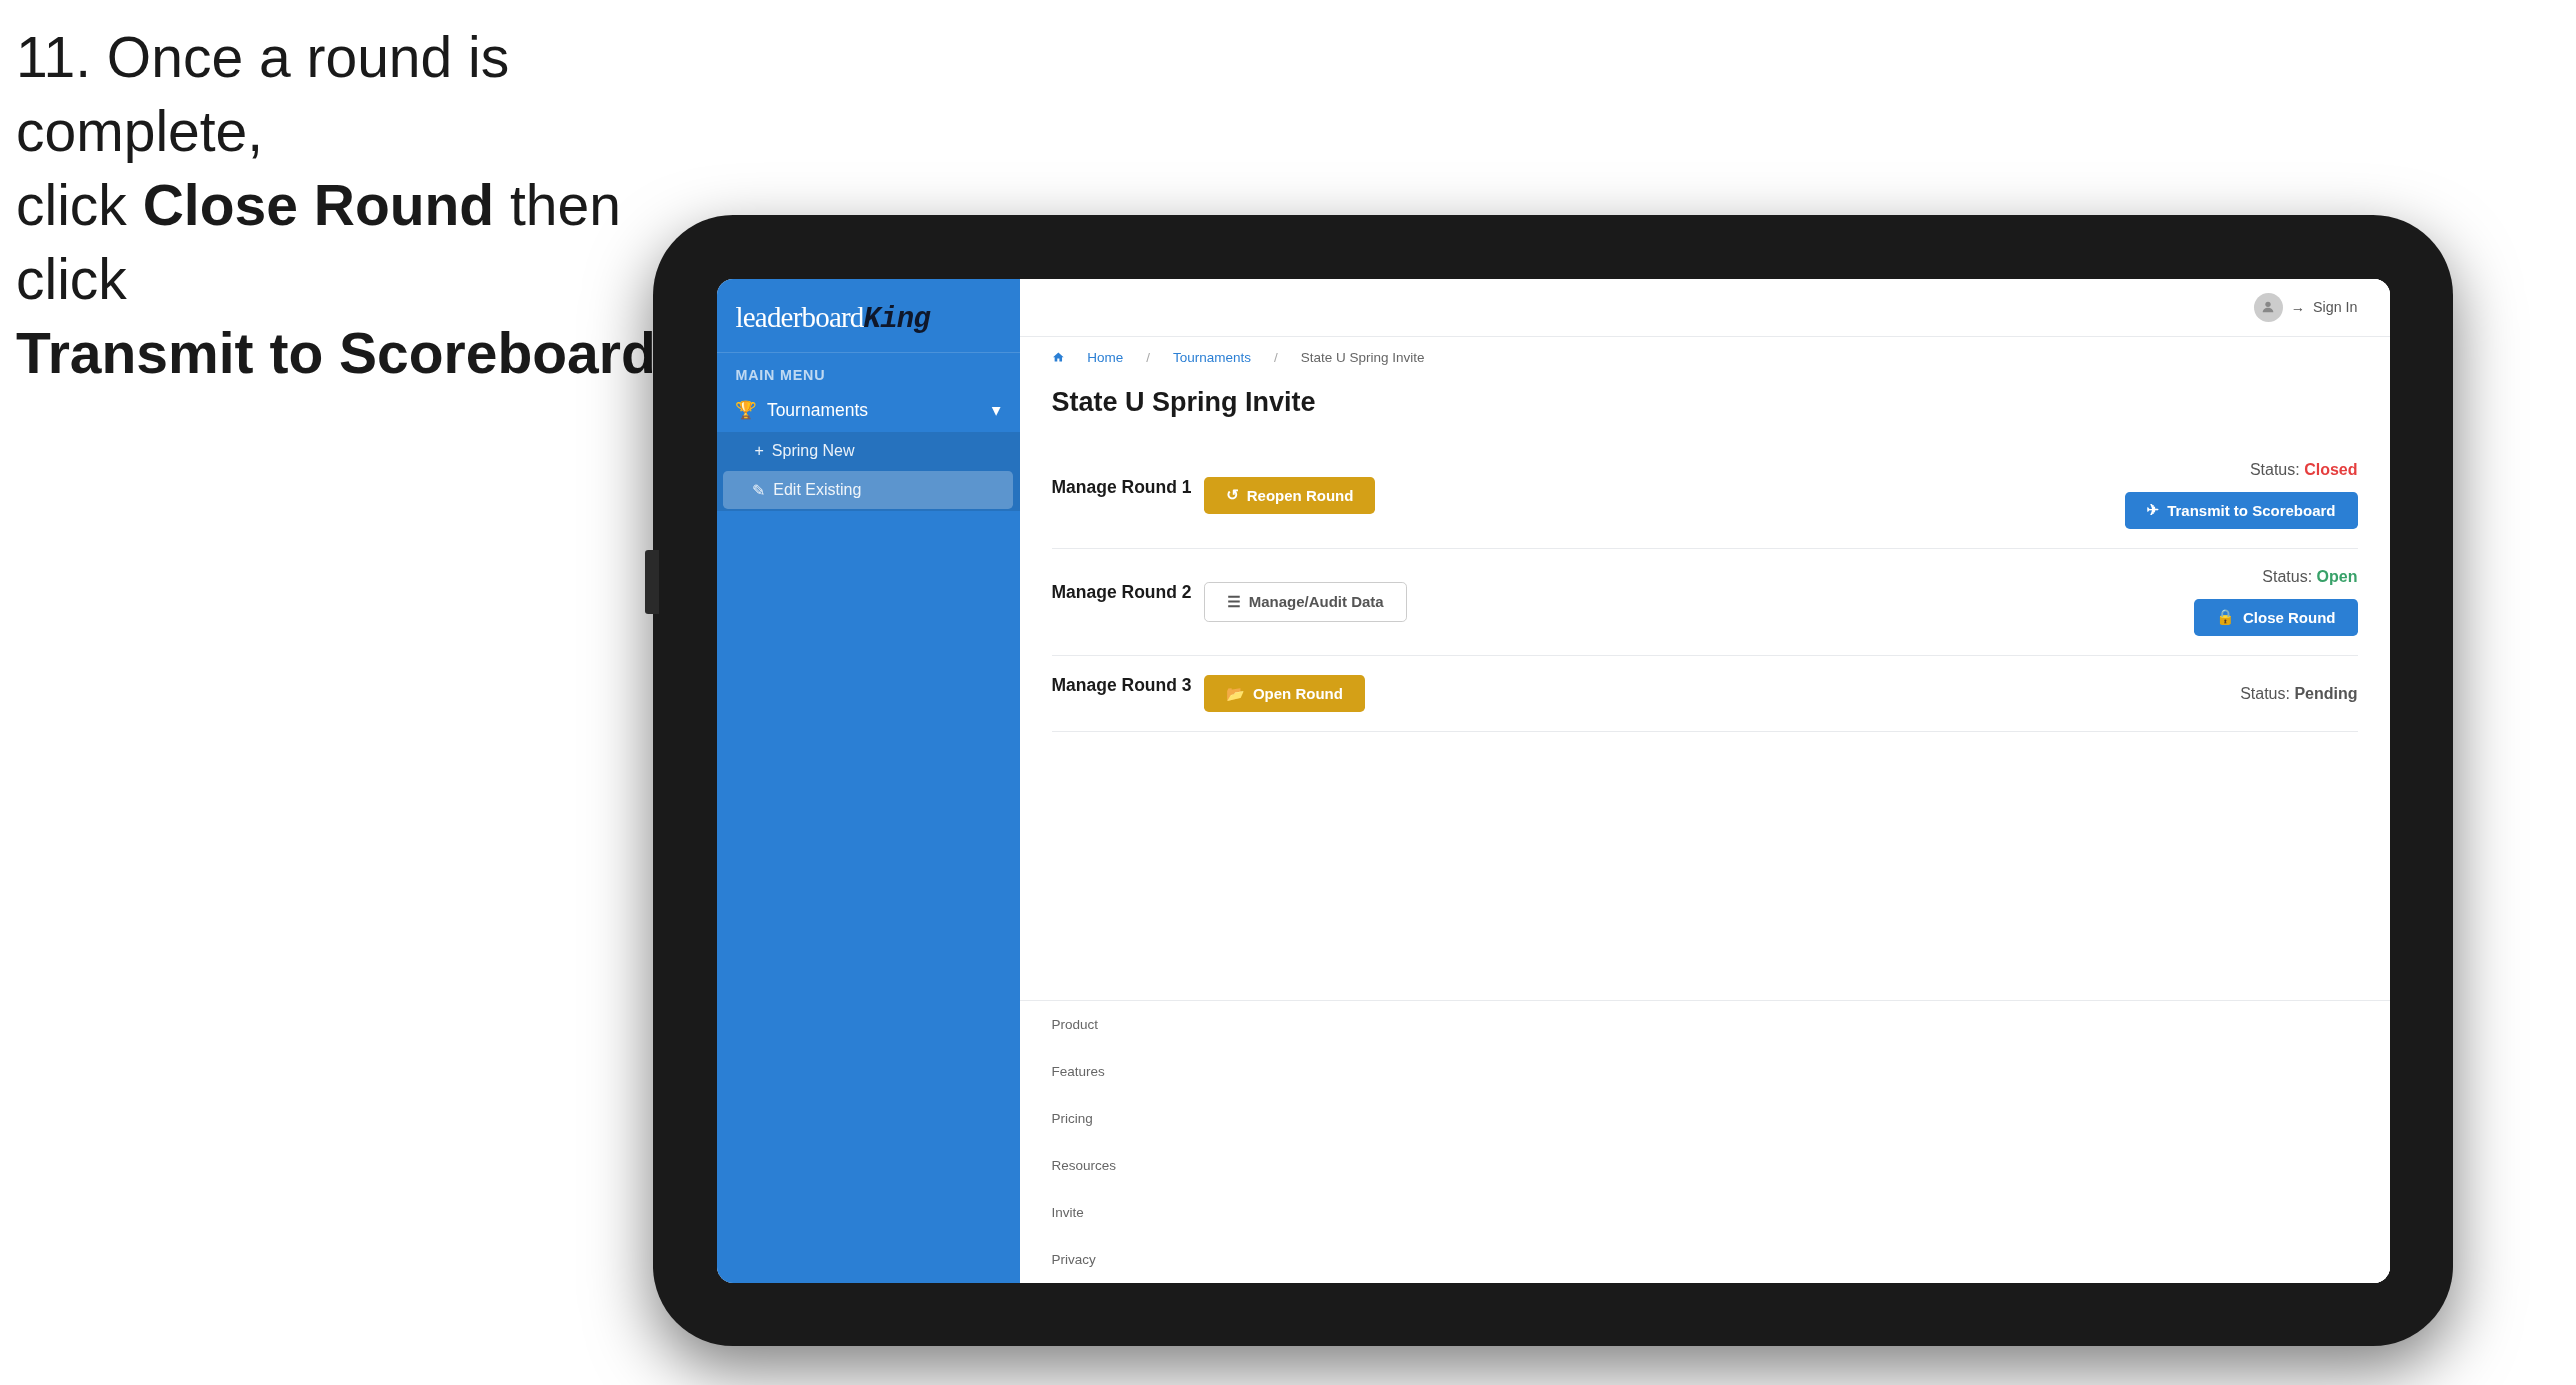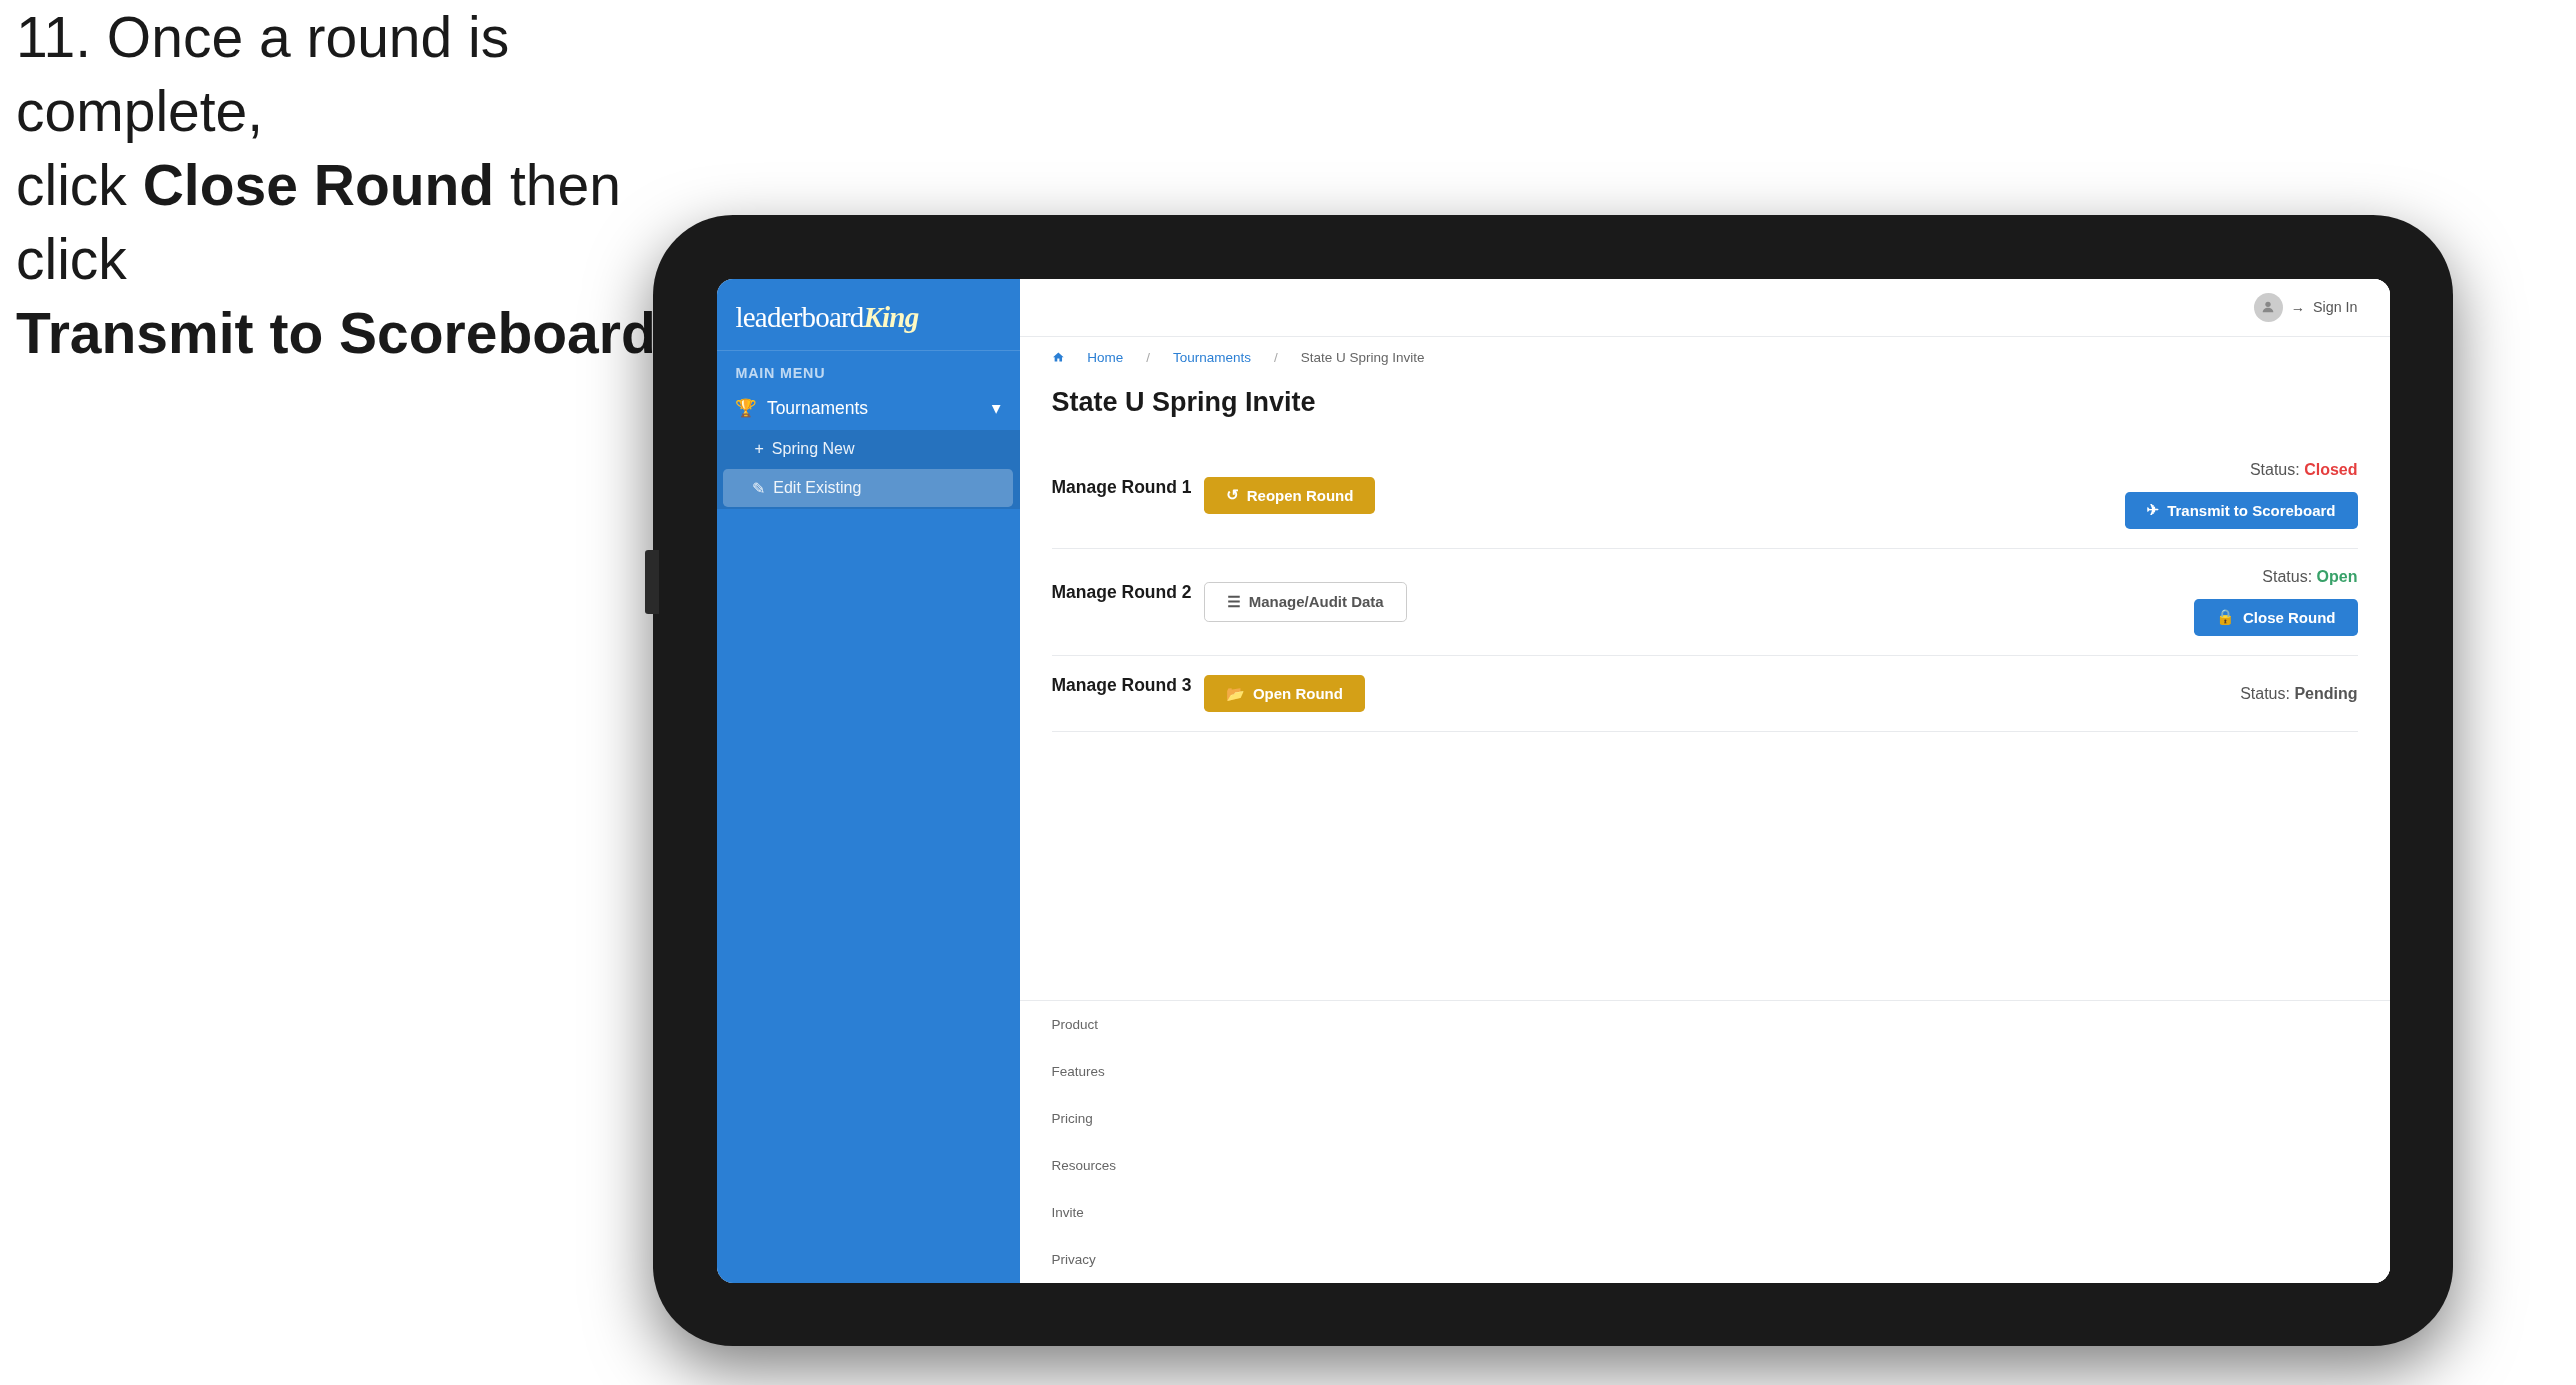--- a/index.html
+++ b/index.html
@@ -8,21 +8,21 @@
       font-family: -apple-system, BlinkMacSystemFont, 'Segoe UI', sans-serif;
       width: 2576px;
       height: 1386px;
       position: relative;
       overflow: hidden;
     }
 
     
     .instruction {
       position: absolute;
-      top: 0;
+      top: 20px;
       left: 16px;
       font-size: 57px;
       line-height: 1.3;
       color: #1a1a1a;
       max-width: 717px;
     }
     .instruction strong {
       font-weight: 800;
     }
 
@@ -86,21 +86,22 @@
       font-size: 29px;
       font-weight: 400;
       color: white;
       font-family: Georgia, serif;
       letter-spacing: -0.8px;
     }
 
     .logo-text .king {
       font-style: italic;
       font-weight: 700;
-      color: #fef9c3;
+      color: #0f172a;
+      font-family: Liberation Mono, monospace;
     }
 
     .logo-text .leaderboard {
       color: white;
     }
 
     .main-menu-label {
       padding: 14.3px 19px 6.4px;
       font-size: 14.3px;
       font-weight: 700;

